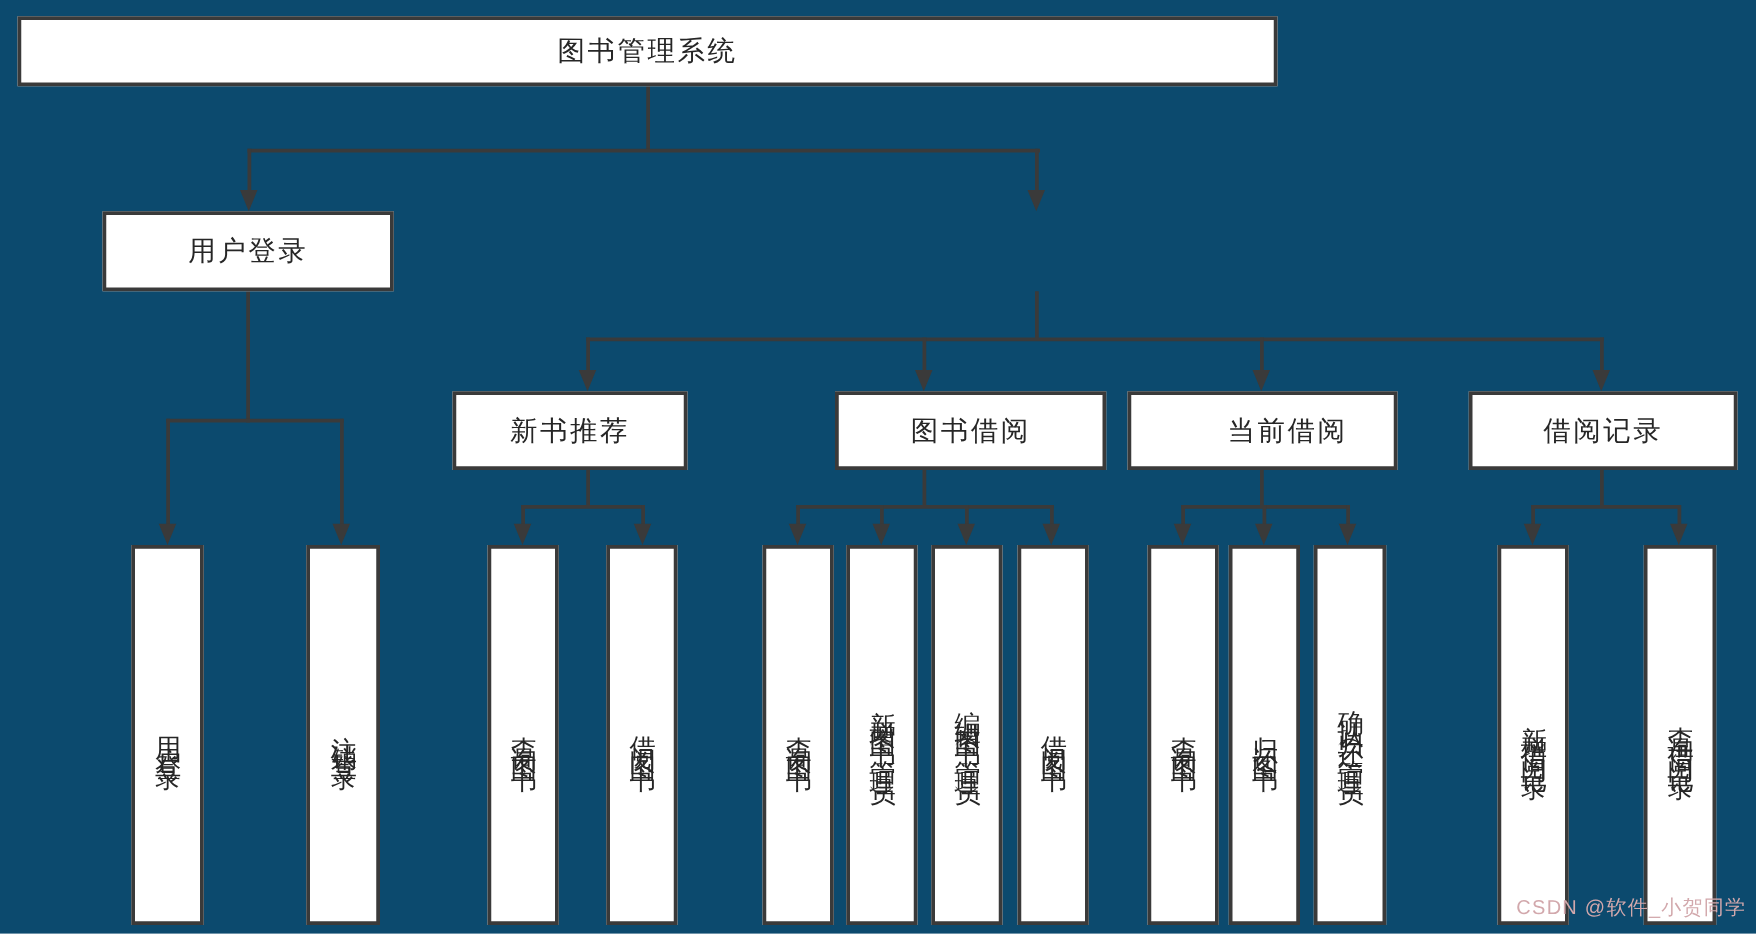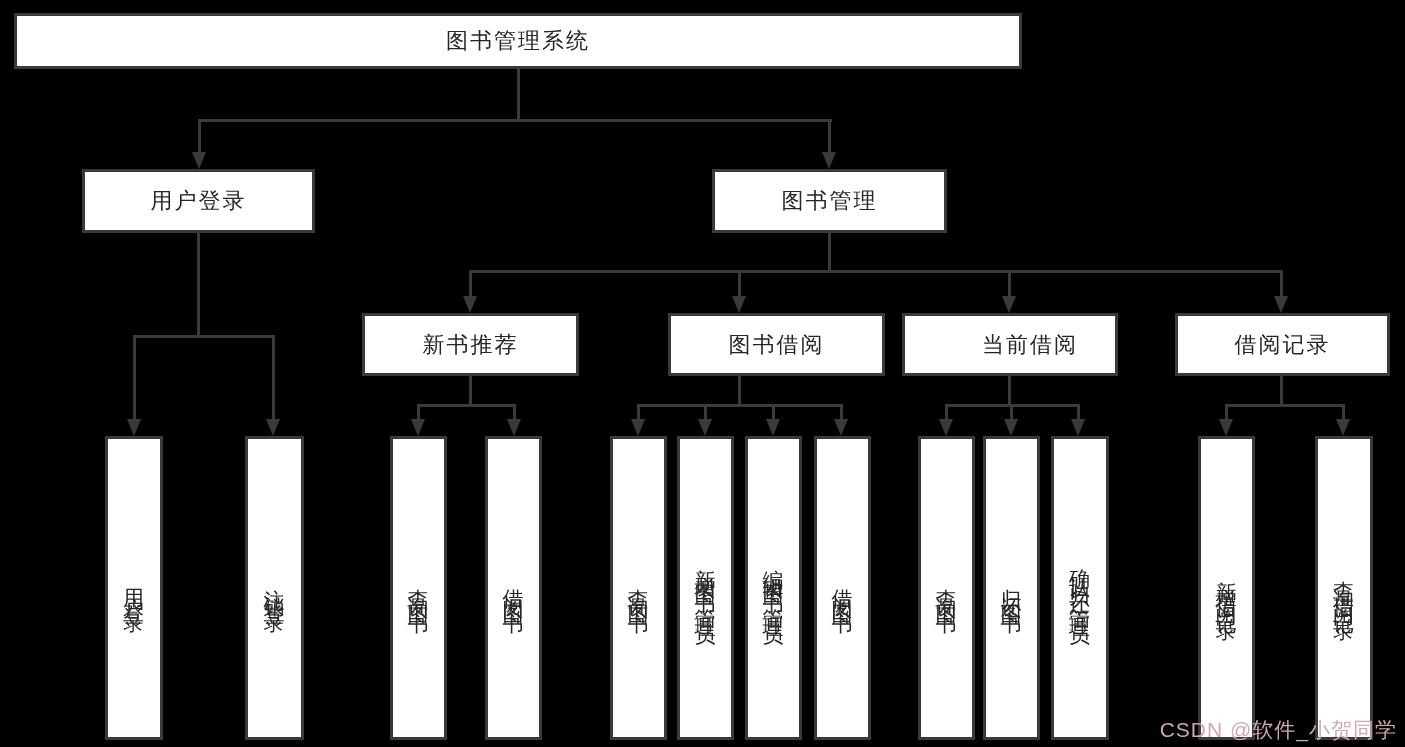--- a/index.html
+++ b/index.html
@@ -5,21 +5,21 @@
   html, body {
     margin: 0;
     padding: 0;
     background: #ffffff;
     font-family: "Liberation Sans", "DejaVu Sans", sans-serif;
   }
   .canvas {
     position: relative;
     width: 1405px;
     height: 747px;
-    background: #000000;
+    background: #0c4a6e;
     overflow: hidden;
   }
   
   .box {
     position: absolute;
     box-sizing: border-box;
     border: 3px solid #3a3a3a;
     background: #ffffff;
     display: flex;
     align-items: center;
@@ -57,21 +57,21 @@
     border-left: 7px solid transparent;
     border-right: 7px solid transparent;
     border-top: 17px solid #3a3a3a;
     z-index: 1;
   }
   
   .watermark {
     position: absolute;
     top: 716px;
     right: 8px;
-    font-size: 21px;
+    font-size: 16px;
     color: #d2a8ac;
     letter-spacing: 1px;
     white-space: nowrap;
     z-index: 5;
   }
 </style>
 </head>
 <body>
 
 <div class="canvas">
@@ -82,44 +82,41 @@
 
   <div class="vl" style="left:517px; top:69px; height:52px;"></div>
   <div class="hl" style="left:198px; top:119px; width:634px;"></div>
   <div class="vl" style="left:198px; top:119px; height:35px;"></div>
   <div class="ar" style="left:192px; top:152px;"></div>
   <div class="vl" style="left:828px; top:119px; height:35px;"></div>
   <div class="ar" style="left:822px; top:152px;"></div>
 
   <div class="box hbox" style="left:82px; top:169px; width:233px; height:64px;">
     <span class="lbl">用户登录</span>
-  </div>
-  <div class="box hbox" style="left:712px; top:169px; width:235px; height:64px;">
-    <span class="lbl">图书管理</span>
   </div>
 
   <div class="vl" style="left:197px; top:233px; height:105px;"></div>
   <div class="hl" style="left:133px; top:335px; width:142px;"></div>
   <div class="vl" style="left:133px; top:335px; height:86px;"></div>
   <div class="ar" style="left:127px; top:419px;"></div>
   <div class="vl" style="left:272px; top:335px; height:86px;"></div>
   <div class="ar" style="left:266px; top:419px;"></div>
 
   <div class="vl" style="left:828px; top:233px; height:39px;"></div>
   <div class="hl" style="left:469px; top:270px; width:814px;"></div>
   <div class="vl" style="left:469px; top:270px; height:28px;"></div>
   <div class="ar" style="left:463px; top:296px;"></div>
   <div class="vl" style="left:738px; top:270px; height:28px;"></div>
   <div class="ar" style="left:732px; top:296px;"></div>
   <div class="vl" style="left:1008px; top:270px; height:28px;"></div>
   <div class="ar" style="left:1002px; top:296px;"></div>
   <div class="vl" style="left:1280px; top:270px; height:28px;"></div>
   <div class="ar" style="left:1274px; top:296px;"></div>
 
-  <div class="box hbox" style="left:362px; top:313px; width:217px; height:63px;font-family:Liberation Mono, monospace;">
+  <div class="box hbox" style="left:362px; top:313px; width:188px; height:63px;font-family:Liberation Mono, monospace;">
     <span class="lbl">新书推荐</span>
   </div>
   <div class="box hbox" style="left:668px; top:313px; width:217px; height:63px;">
     <span class="lbl">图书借阅</span>
   </div>
   <div class="box hbox" style="left:902px; top:313px; width:216px; height:63px;padding-left:40px;">
     <span class="lbl">当前借阅</span>
   </div>
   <div class="box hbox" style="left:1175px; top:313px; width:215px; height:63px;">
     <span class="lbl">借阅记录</span>

